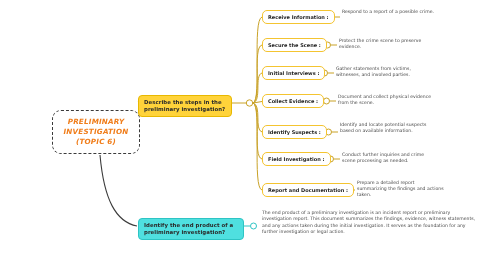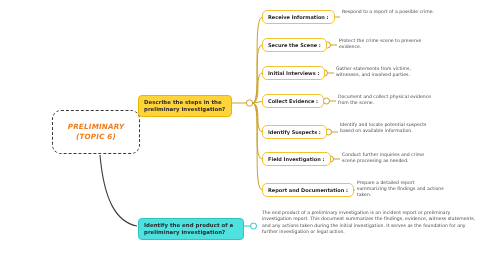--- a/index.html
+++ b/index.html
@@ -163,20 +163,21 @@
     <path d="M337 190 L 342 190" fill="none" stroke="#c9a227" stroke-width="1"></path>
     <circle cx="345.5" cy="190" r="3" fill="#ffffff" stroke="#c9a227" stroke-width="1"></circle>
     <path d="M349 190 L 355 190" fill="none" stroke="#c9a227" stroke-width="1"></path>
 
     <path d="M244 226 L 250 226" fill="none" stroke="#2ec4c4" stroke-width="1"></path>
     <circle cx="253.5" cy="226" r="3" fill="#ffffff" stroke="#2ec4c4" stroke-width="1"></circle>
   </svg>
 
   <div class="central">
     <span>PRELIMINARY</span>
+    <span>INVESTIGATION</span>
     <span>(TOPIC 6)</span>
   </div>
 
   <div class="branch branch-yellow">Describe the steps in the preliminary investigation?</div>
 
   <div class="branch branch-cyan">Identify the end product of a preliminary investigation?</div>
 
   <div class="sub" style="left:262px; top:10px;">Receive Information :</div>
   <div class="desc" style="left:342px; top:9px;">Respond to a report of a possible crime.</div>
 

